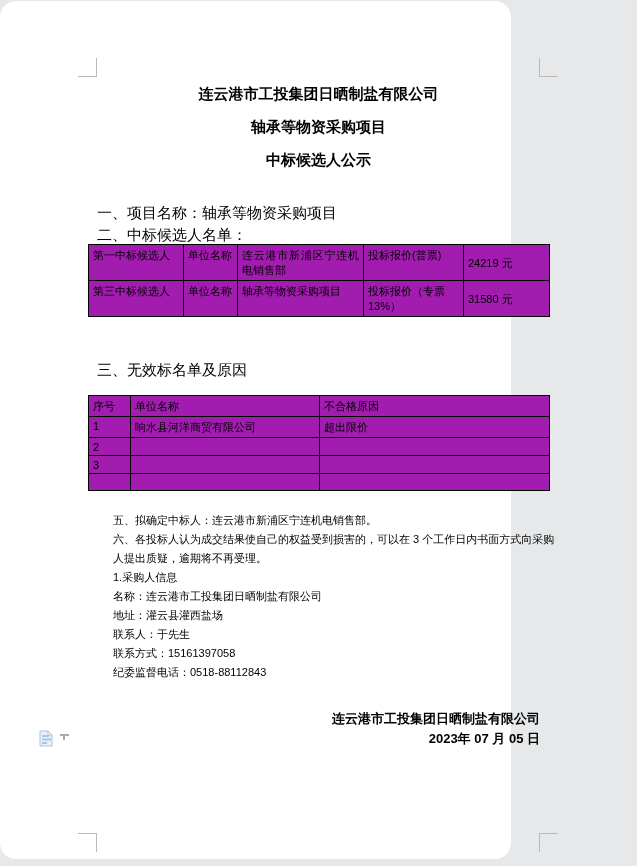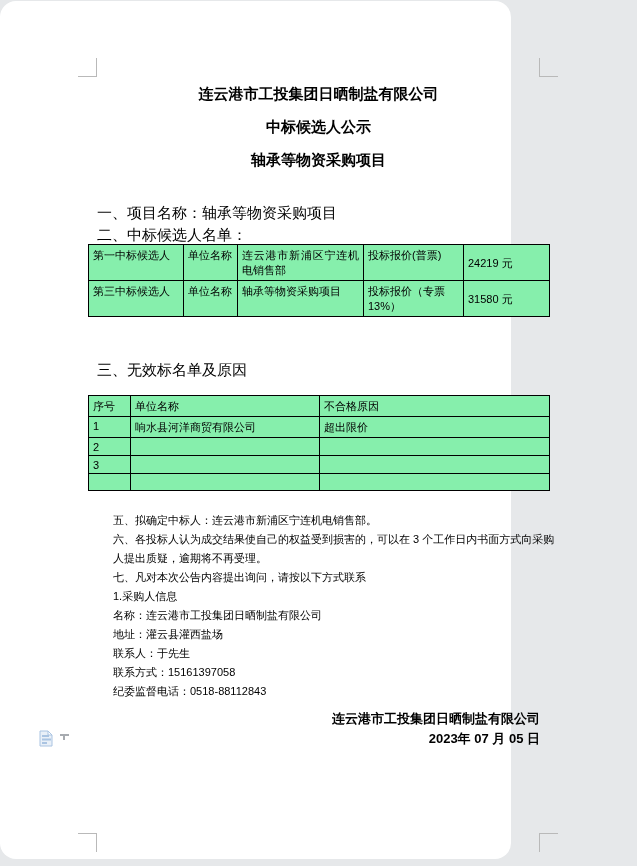--- a/index.html
+++ b/index.html
@@ -25,21 +25,21 @@
 
   .doc-title {
     position:absolute; left:97px; top:76px; width:443px;
     text-align:center; font-weight:bold; font-size:15px; line-height:33px;
   }
   .para { position:absolute; left:97px; font-size:15px; line-height:13px; }
   .p-s1 { top:205px; }
   .p-s2 { top:227px; }
   .p-s3 { top:362px; }
 
-  table { border-collapse:collapse; table-layout:fixed; position:absolute; left:88px; background:#86efac; }
+  table { border-collapse:collapse; table-layout:fixed; position:absolute; left:88px; background:#a21caf; }
   td, th { border:1px solid #000; font-size:11px; font-weight:normal; text-align:left;
            padding:3px 4px 2px 4px; vertical-align:top; overflow:hidden; }
   .tbl-candidates { top:243px; width:461px; }
   .tbl-candidates tr { height:34px; }
   .tbl-candidates td.val { vertical-align:middle; }
   .tbl-candidates td.co  { text-align:justify; }
   .tbl-invalid { top:394px; width:461px; }
   .tbl-invalid tr.hdr { height:20px; }
   .tbl-invalid tr { height:17px; }
 
@@ -63,22 +63,22 @@
 
 <div class="page">
 
   <div class="crop crop-tl"></div>
   <div class="crop crop-tr"></div>
   <div class="crop crop-bl"></div>
   <div class="crop crop-br"></div>
 
   <div class="doc-title">
     <div>连云港市工投集团日晒制盐有限公司</div>
+    <div>轴承等物资采购项目</div>
     <div>中标候选人公示</div>
-    <div>轴承等物资采购项目</div>
   </div>
 
   <div class="para p-s1">一、项目名称：轴承等物资采购项目</div>
   <div class="para p-s2">二、中标候选人名单：</div>
 
   <table class="tbl-candidates">
     <colgroup>
         <col style="width:95px">
         <col style="width:54px">
         <col style="width:126px">
@@ -136,21 +136,20 @@
       <td></td>
       <td></td>
       <td></td>
     </tr>
   </tbody>
     </table>
 
   <div class="body-text">
     <div>五、拟确定中标人：连云港市新浦区宁连机电销售部。</div>
     <div>六、各投标人认为成交结果使自己的权益受到损害的，可以在 3 个工作日内书面方式向采购人提出质疑，逾期将不再受理。</div>
-    <div>七、凡对本次公告内容提出询问，请按以下方式联系</div>
     <div>1.采购人信息</div>
     <div>名称：连云港市工投集团日晒制盐有限公司</div>
     <div>地址：灌云县灌西盐场</div>
     <div>联系人：于先生</div>
     <div>联系方式：15161397058</div>
     <div>纪委监督电话：0518-88112843</div>
   </div>
 
   <div class="footer">
     <div>连云港市工投集团日晒制盐有限公司</div>

